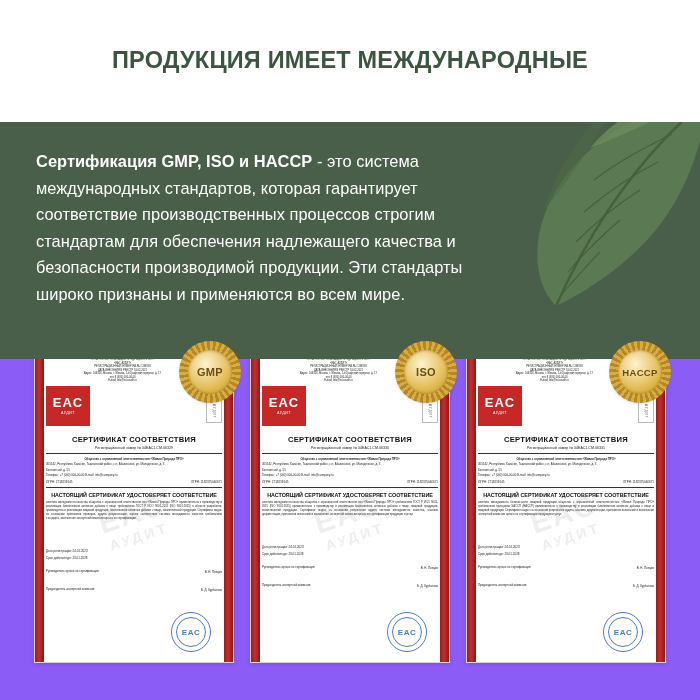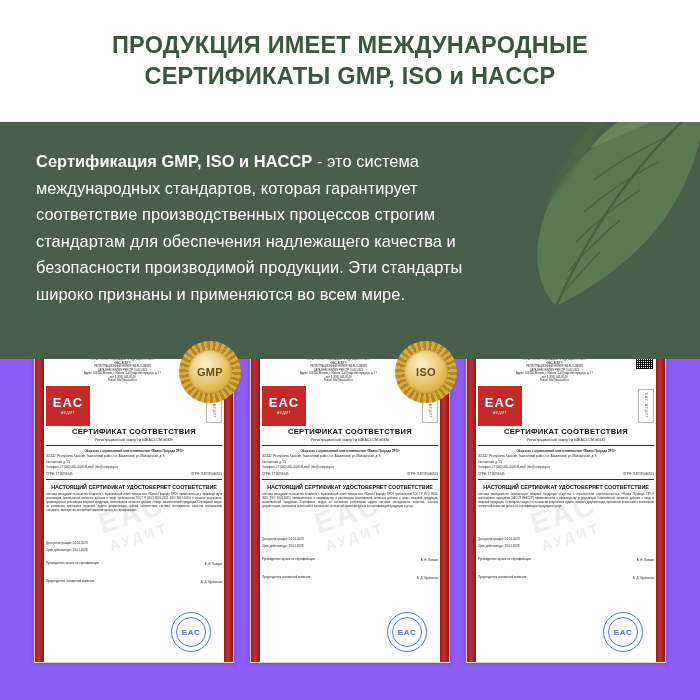--- a/index.html
+++ b/index.html
@@ -183,21 +183,21 @@
     justify-content: center;
     writing-mode: vertical-rl;
     letter-spacing: 1px;
   }
 
   .cert-title {
     text-align: center;
     font-weight: bold;
     font-size: 7.6px;
     letter-spacing: .3px;
-    margin-top: 1px;
+    margin-top: 9px;
     color: #111;
   }
   .cert-reg {
     text-align: center;
     font-size: 3.6px;
     margin-top: 2px;
     color: #222;
   }
   .rule {
     height: 1px;
@@ -318,21 +318,20 @@
   .cap.c3 { left: 612px; top: 344px; }
   .cap.c3 .label { font-size: 9.5px; }
 </style>
 </head>
 <body>
 
 <div class="page">
 
   <div class="header">
     <div class="line">ПРОДУКЦИЯ ИМЕЕТ МЕЖДУНАРОДНЫЕ</div>
-    <div class="line">СЕРТИФИКАТЫ GMP, ISO и HACCP</div>
   </div>
 
   <div class="band">
     <div class="band-inner">
       <div class="band-text">
         <b>Сертификация GMP, ISO и HACCP</b><span> - это система международных стандартов, которая гарантирует соответствие производственных процессов строгим стандартам для обеспечения надлежащего качества и безопасности производимой продукции. Эти стандарты широко признаны и применяются во всем мире.</span>
       </div>
     </div>
   </div>
 
@@ -355,20 +354,25 @@
   <div class="cap c2">
     <div class="inner">
       <span class="label">ISO</span>
     </div>
   </div>
   <div class="cap c1">
     <div class="inner">
       <span class="label">GMP</span>
     </div>
   </div>
+  <div class="cap c3">
+    <div class="inner">
+      <span class="label">HACCP</span>
+    </div>
+  </div>
 
   <div class="certs">
 
     <div class="cert">
       <div class="cert-body">
         <div class="wm">
           <span>EAC</span>
           <small>АУДИТ</small>
         </div>
         <div class="agency">

